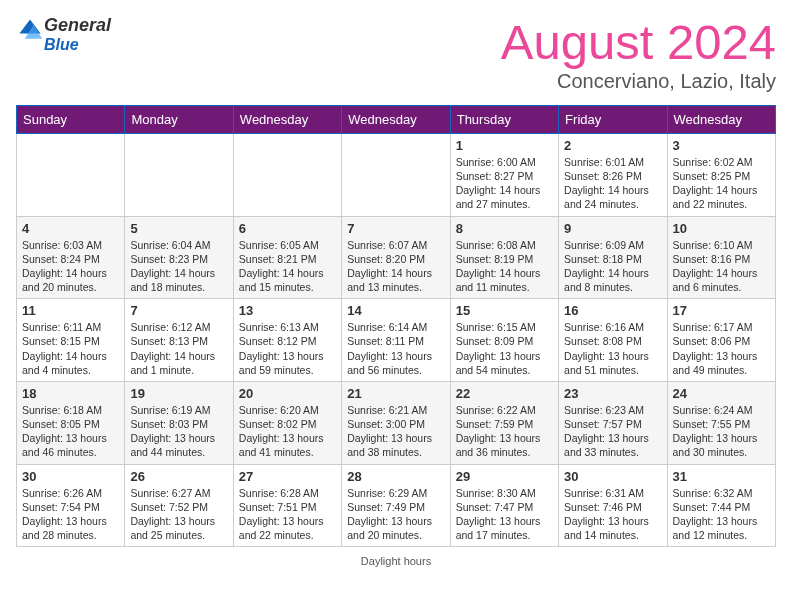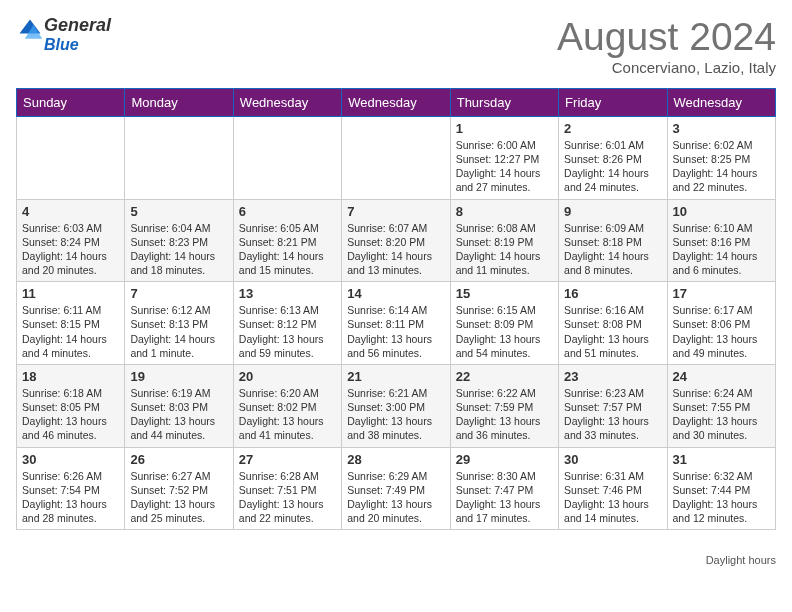--- a/index.html
+++ b/index.html
@@ -36,27 +36,27 @@
       color: #1565c0;
     }
     .logo-icon {
       width: 28px;
       height: 28px;
     }
     .title-area {
       text-align: right;
     }
     .month-title {
-      font-size: 39px;
+      font-size: 49px;
       font-weight: normal;
-      color: #737373;
+      color: #ec4899;
       line-height: 1.1;
     }
     .location {
-      font-size: 15px;
+      font-size: 20px;
       color: #555;
     }
     .calendar {
       width: 100%;
       border-collapse: collapse;
       font-size: 11px;
     }
     .calendar th {
       background: #701a75;
       color: #fff;
@@ -86,24 +86,24 @@
     }
     .day-info {
       font-size: 10.5px;
       color: #333;
       line-height: 1.35;
     }
     .empty-cell {
       background: #fff !important;
     }
     .footer {
-      margin-top: 24px;
+      margin-top: 8px;
       font-size: 11px;
       color: #555;
-      text-align: right;
+      text-align: center;
     }
   </style>
 </head>
 <body>
 
 <div class="header">
   <div class="logo">
     <svg class="logo-icon" viewBox="0 0 32 32">
       <polygon points="16,4 28,20 4,20" fill="#1565c0"></polygon>
       <polygon points="20,10 30,26 10,26" fill="#42a5f5" opacity="0.7"></polygon>
@@ -133,21 +133,21 @@
   </thead>
   <tbody id="calendar-body">
   <tr>
         <td class="empty-cell"></td>
         <td class="empty-cell"></td>
         <td class="empty-cell"></td>
         <td class="empty-cell"></td>
         <td>
           <span class="day-num">1</span>
           <div class="day-info">Sunrise: 6:00 AM
-Sunset: 12:27 PM
+Sunset: 8:27 PM
 Daylight: 14 hours and 27 minutes.</div>
         </td>
         <td>
           <span class="day-num">2</span>
           <div class="day-info">Sunrise: 6:01 AM
 Sunset: 8:26 PM
 Daylight: 14 hours and 24 minutes.</div>
         </td>
         <td>
           <span class="day-num">3</span>

